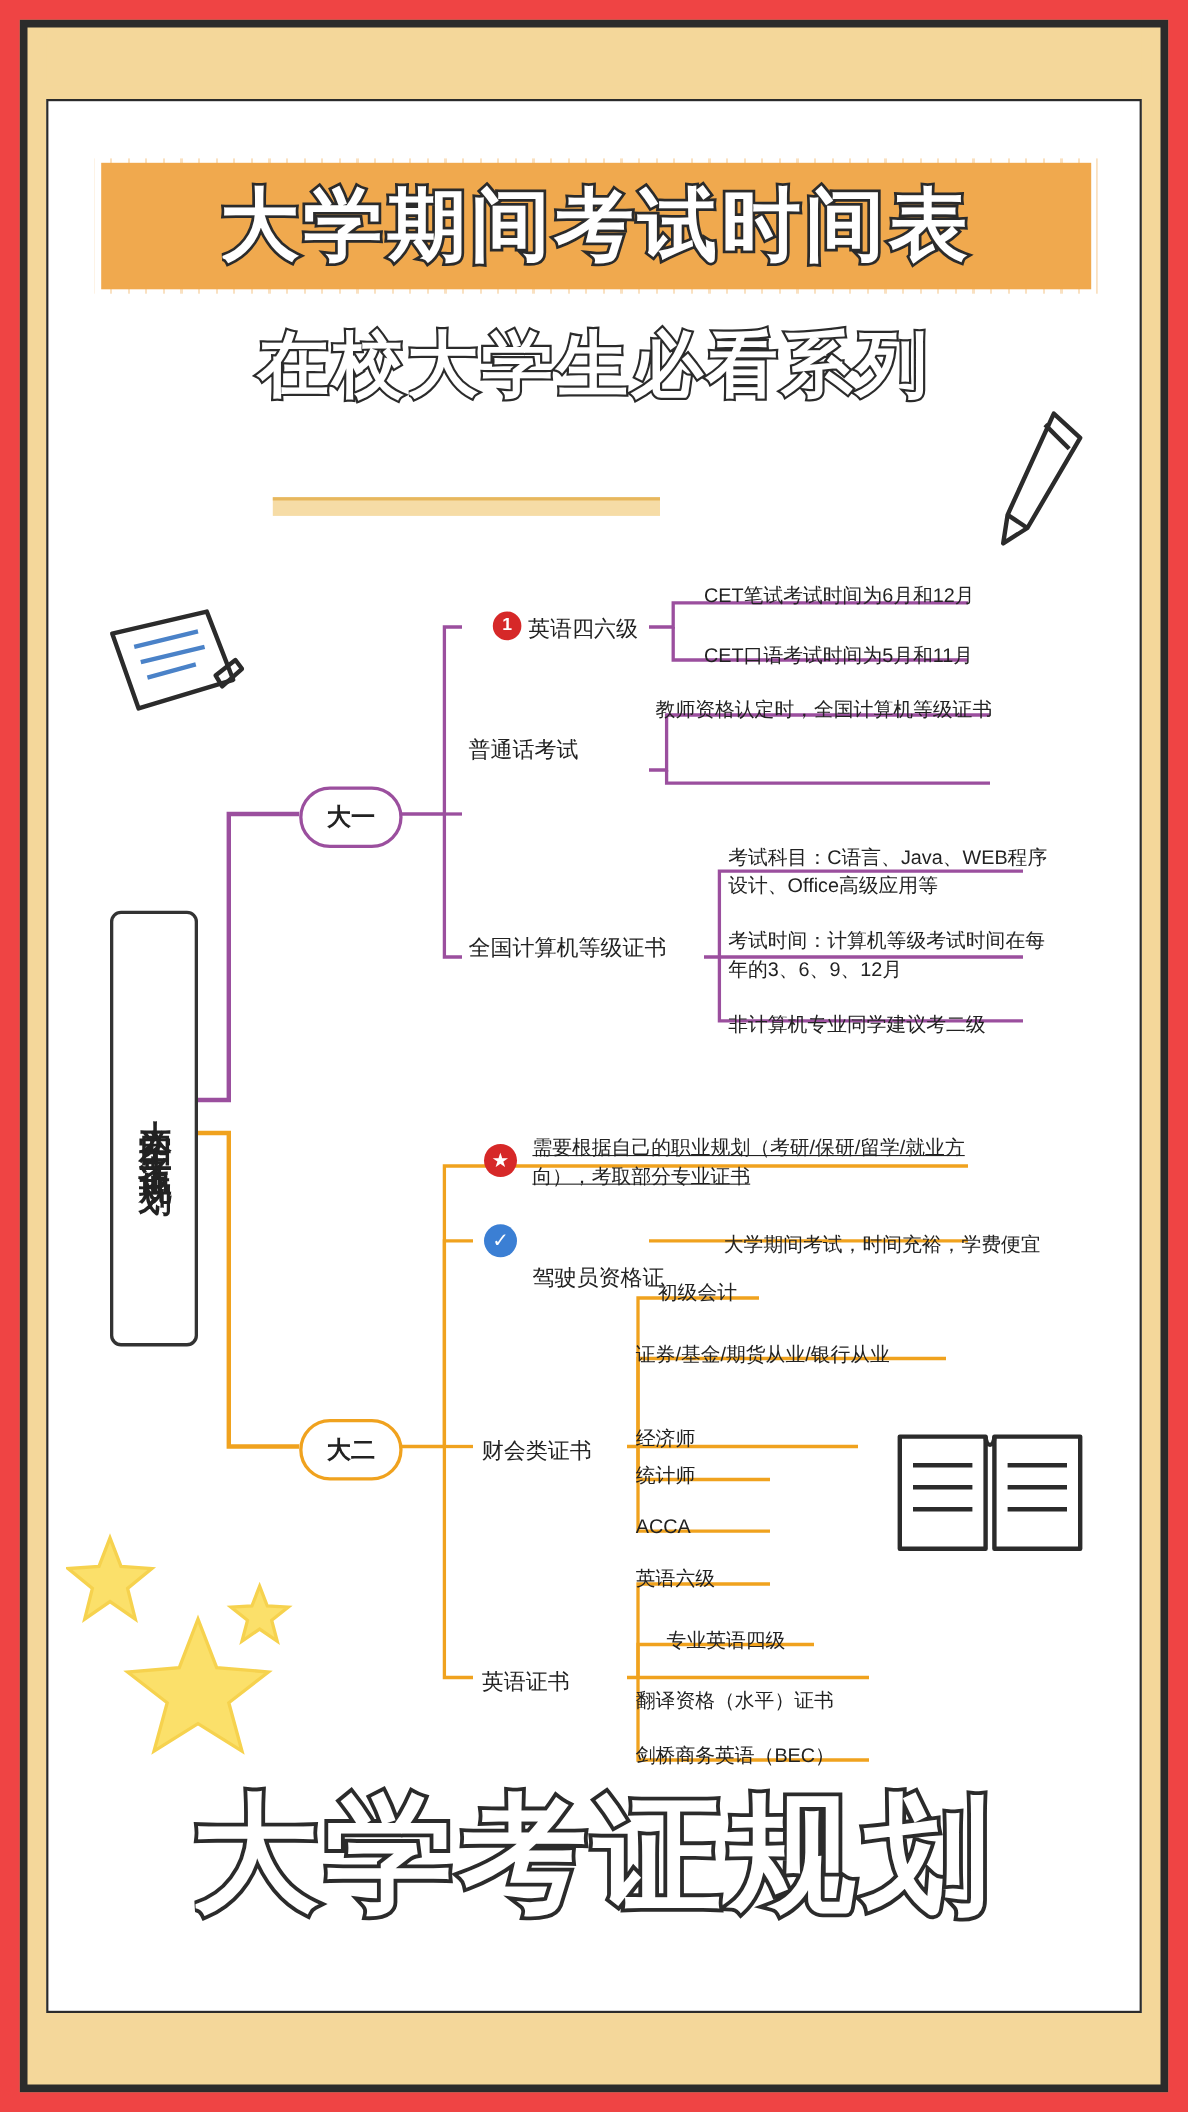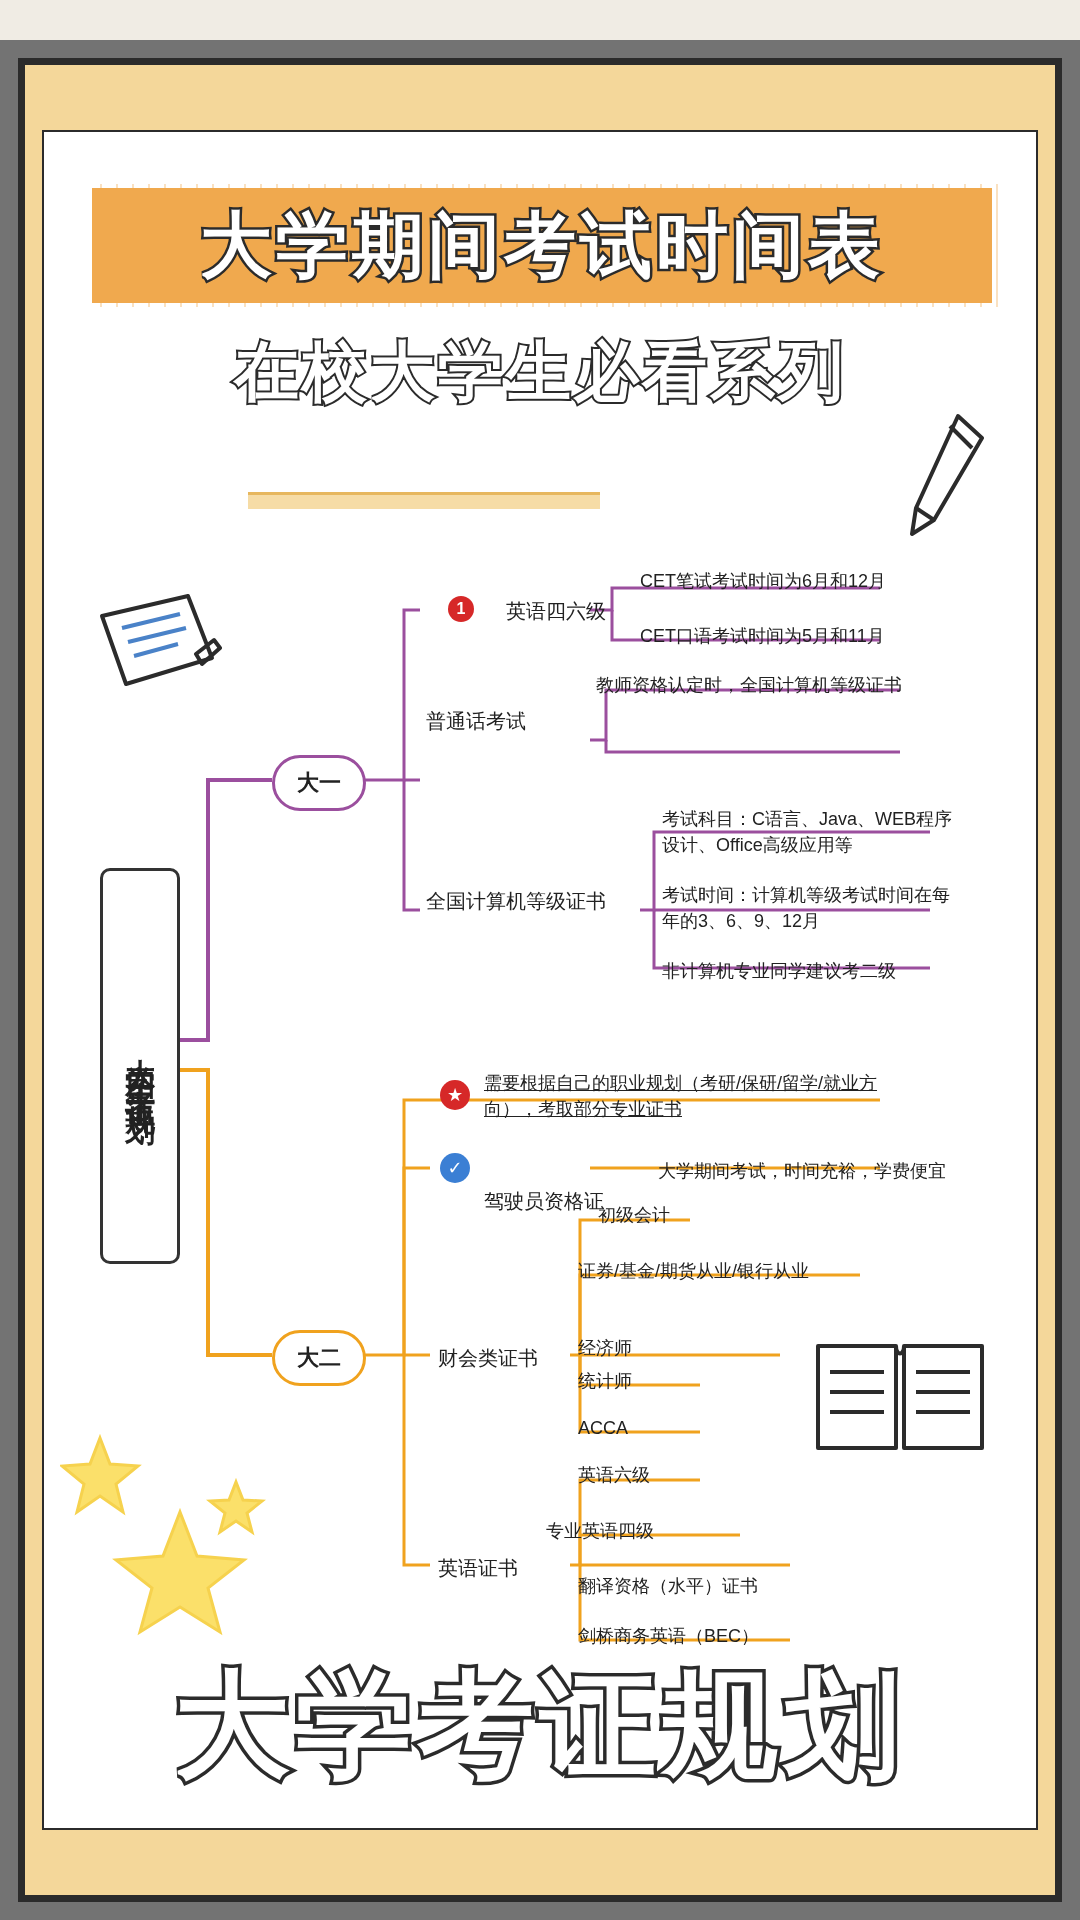--- a/index.html
+++ b/index.html
@@ -4,22 +4,21 @@
 <style>
   html,body{margin:0;padding:0;}
   body{
     width:1080px;height:1920px;
     background:#f0ece4;
     font-family:"Liberation Sans","DejaVu Sans",sans-serif;
     overflow:hidden;
   }
   .poster{
     position:absolute;inset:0;
-    background:#737373;
-    margin-top:40px;
+    background:#ef4444;
   }
   
   .frame-outer{
     position:absolute;left:18px;top:18px;right:18px;bottom:18px;
     border:7px solid #2b2b2b;
     background:#f4d79a;
     box-sizing:border-box;
   }
   .frame-inner{
     position:absolute;left:42px;top:90px;right:42px;bottom:90px;
@@ -220,21 +219,21 @@
 
   <div class="root-node">
     <span>大学四年考证规划</span>
   </div>
 
   <div class="pill y1" style="left:272px;top:715px;width:88px;height:50px;">
     <span>大一</span>
   </div>
 
   <div class="badge-num" style="left:448px;top:556px;">1</div>
-  <div class="branch-label" style="left:506px;top:558px;text-align:right;">英语四六级</div>
+  <div class="branch-label" style="left:480px;top:558px;text-align:right;">英语四六级</div>
   <div class="leaf" style="left:640px;top:528px;width:300px;">CET笔试考试时间为6月和12月</div>
   <div class="leaf" style="left:640px;top:583px;width:300px;">CET口语考试时间为5月和11月</div>
 
   <div class="branch-label" style="left:426px;top:668px;">普通话考试</div>
   <div class="leaf" style="left:596px;top:632px;width:330px;">教师资格认定时，全国计算机等级证书</div>
 
   <div class="branch-label" style="left:426px;top:848px;">全国计算机等级证书</div>
   <div class="leaf" style="left:662px;top:766px;width:300px;">考试科目：C语言、Java、WEB程序设计、Office高级应用等</div>
   <div class="leaf" style="left:662px;top:842px;width:300px;">考试时间：计算机等级考试时间在每年的3、6、9、12月</div>
   <div class="leaf" style="left:662px;top:918px;width:320px;">非计算机专业同学建议考二级</div>
@@ -252,18 +251,18 @@
 
   <div class="branch-label" style="left:438px;top:1305px;">财会类证书</div>
   <div class="leaf" style="left:598px;top:1162px;">初级会计</div>
   <div class="leaf" style="left:578px;top:1218px;">证券/基金/期货从业/银行从业</div>
   <div class="leaf" style="left:578px;top:1295px;">经济师</div>
   <div class="leaf" style="left:578px;top:1328px;">统计师</div>
   <div class="leaf" style="left:578px;top:1375px;">ACCA</div>
 
   <div class="branch-label" style="left:438px;top:1515px;">英语证书</div>
   <div class="leaf" style="left:578px;top:1422px;">英语六级</div>
-  <div class="leaf" style="left:546px;top:1478px;">专业英语四级</div>
+  <div class="leaf" style="left:606px;top:1478px;">专业英语四级</div>
   <div class="leaf" style="left:578px;top:1533px;">翻译资格（水平）证书</div>
   <div class="leaf" style="left:578px;top:1583px;">剑桥商务英语（BEC）</div>
 
   <div class="bottom-word">大学考证规划</div>
 </div>
 
 </body></html>

